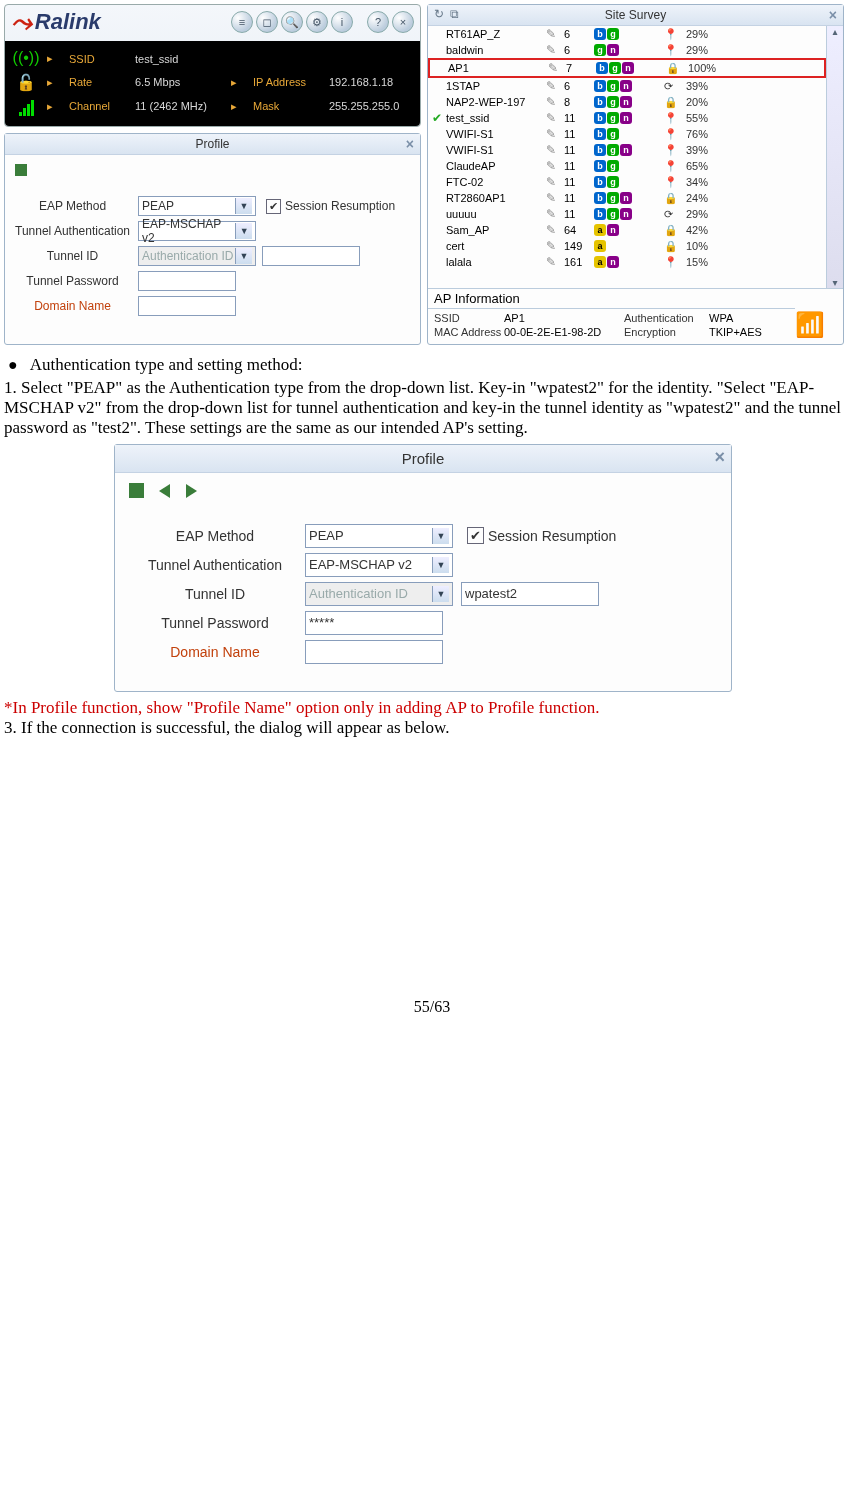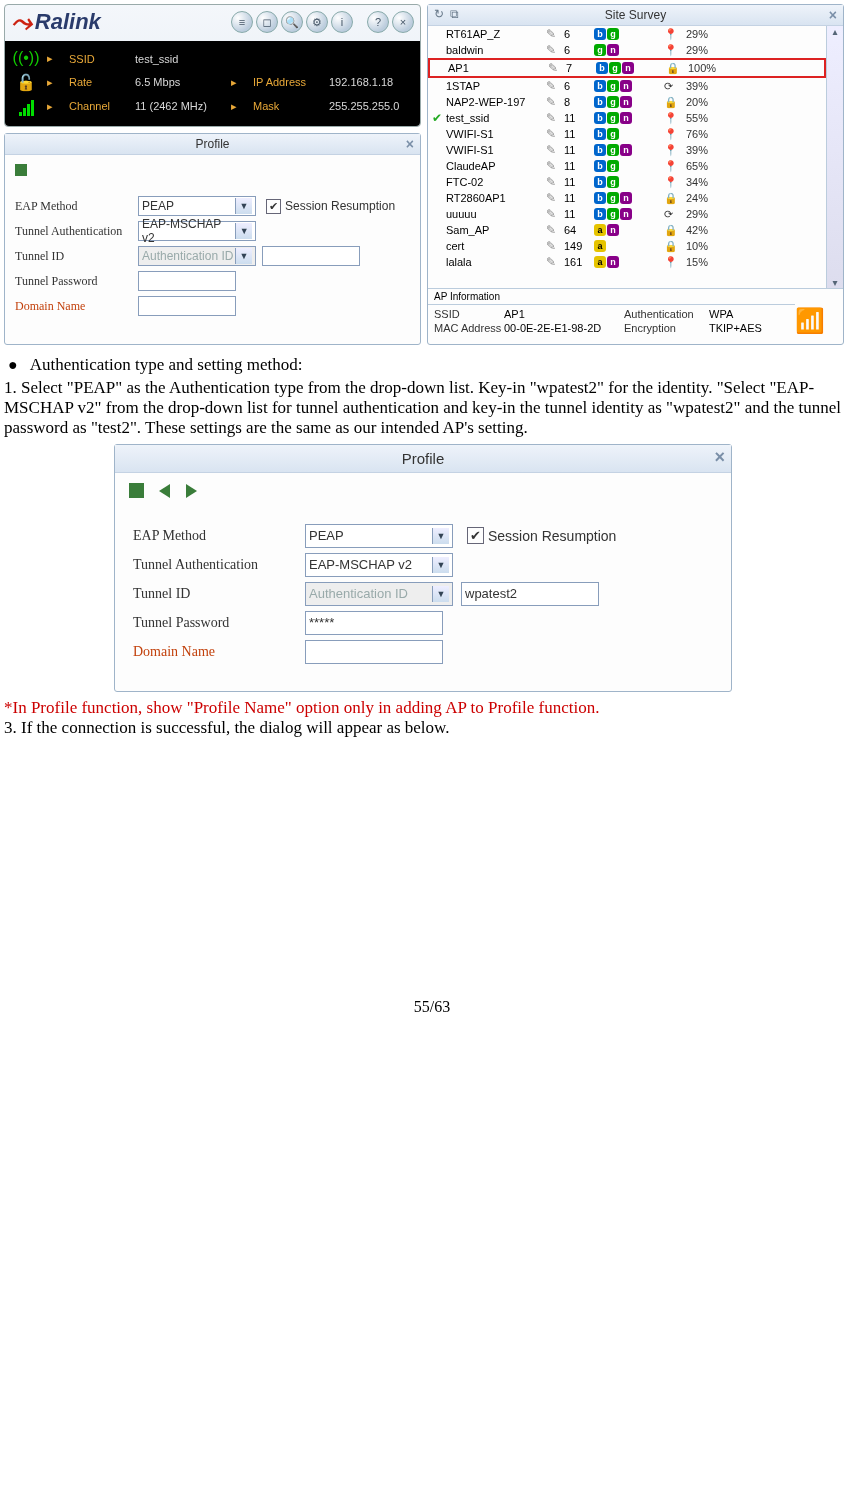--- a/index.html
+++ b/index.html
@@ -86,21 +86,21 @@
     position: absolute; right: 6px; top: 2px; color: #7a8fa8; font-weight: bold; font-size: 14px;
   }
   .xpwin-title .left-icons { position:absolute; left:6px; top:2px; display:flex; gap:6px; color:#678;}
 
   
   .profile-panel { width: 415px; margin-top: 6px; height: 210px;}
   .profile-tools { padding: 6px 10px; }
   .sq { display:inline-block; width:12px; height:12px; background:#3a7d3a; margin-right:4px;}
   .profile-form { padding: 4px 10px 10px 10px; font-size: 12px; color:#333;}
   .profile-form .row { display:flex; align-items:center; margin: 5px 0; }
-  .profile-form .rlabel { width: 115px; text-align:left; padding-right:8px; color:#333;font-family:Liberation Serif, serif;}
+  .profile-form .rlabel { width: 115px; text-align:center; padding-right:8px; color:#333;}
   .profile-form .rlabel.dim { color:#c2410c;}
   .xp-select, .xp-input {
     border: 1px solid #889dbb;
     background: #fff;
     height: 18px;
     font-size: 12px;
     padding: 0 3px;
     display: flex;
     align-items: center;
     justify-content: space-between;
@@ -460,21 +460,21 @@
             <span class="pin">📍</span>
             <span class="pct">15%</span>
           </div>
         </div>
       <div class="sbar">
         <div class="arr">▴</div>
         <div style="flex:1"></div>
         <div class="arr" style="margin-top:240px">▾</div>
       </div>
     </div>
-    <div style="border-top:1px solid #bcd;padding:2px 6px;font-size:10px;">AP Information</div>
+    <div style="border-top:1px solid #bcd;padding:2px 6px;font-size:13px;">AP Information</div>
     <div style="display:flex;align-items:center;">
       <div class="apinfo">
         <span class="apinfo-h">SSID</span>
           <span>AP1</span>
         <span class="apinfo-h">Authentication</span>
           <span>WPA</span>
         <span class="apinfo-h">MAC Address</span>
           <span>00-0E-2E-E1-98-2D</span>
         <span class="apinfo-h">Encryption</span>
           <span>TKIP+AES</span>

